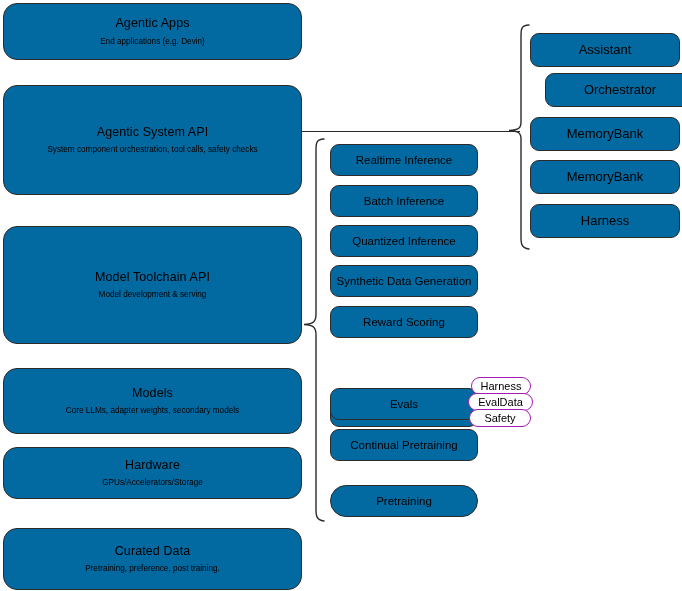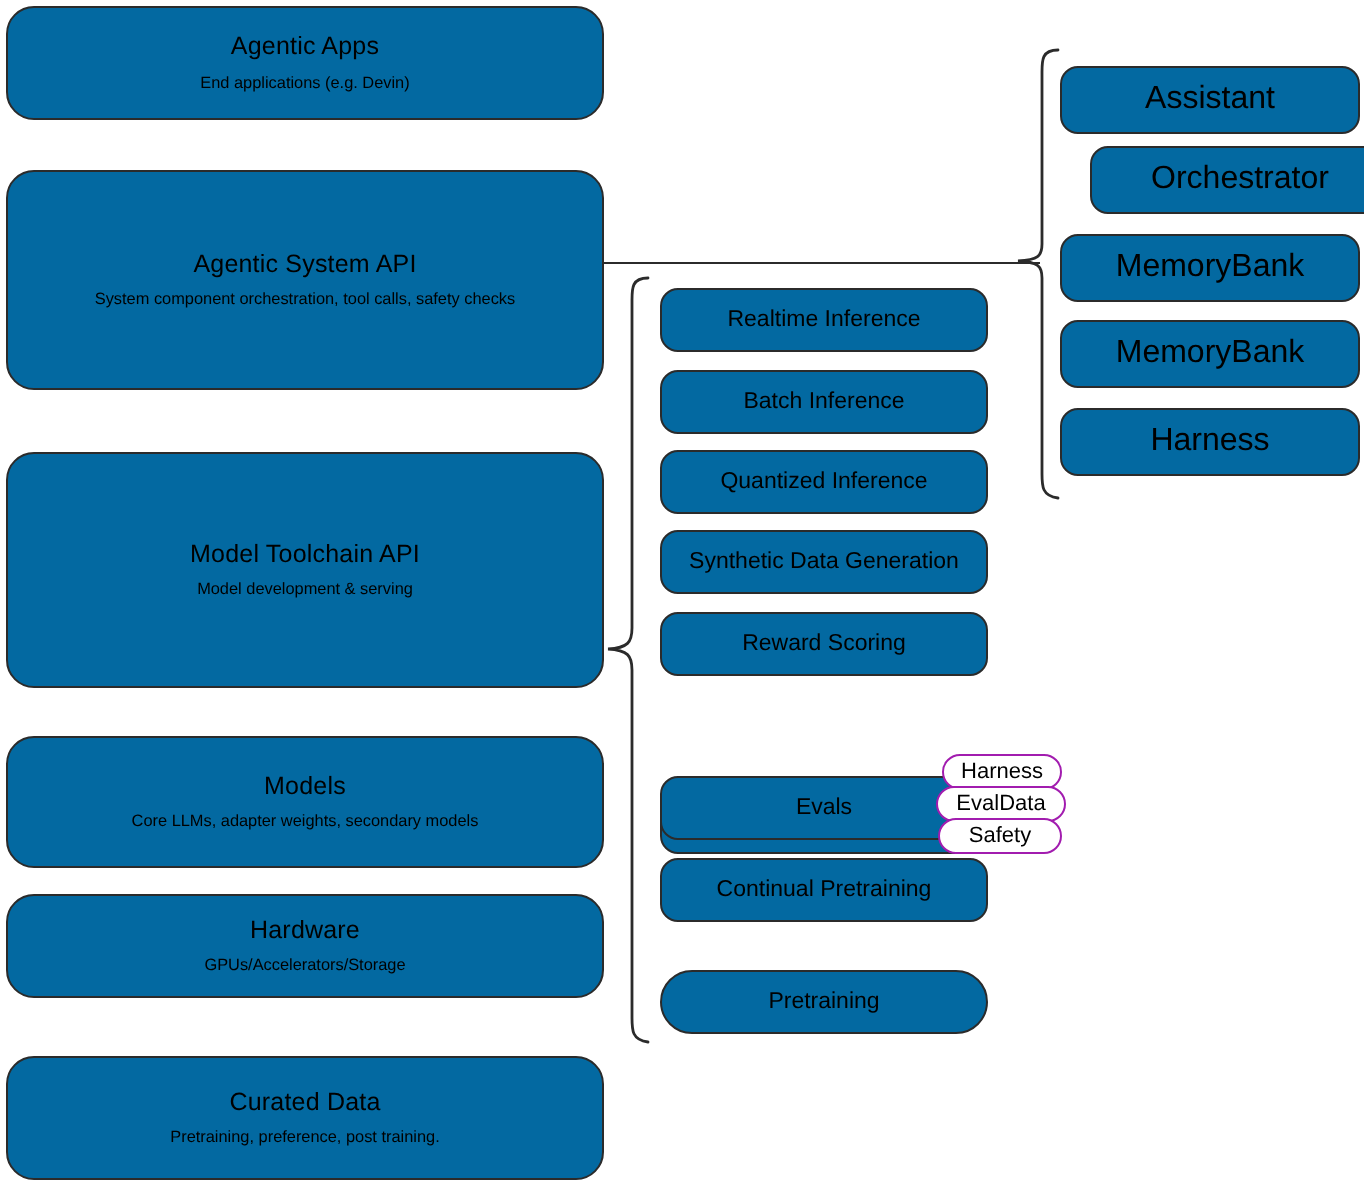--- a/index.html
+++ b/index.html
@@ -47,34 +47,34 @@
   }
   .layer-sub {
     font-size: 8.2px;
     color: #000;
     margin-top: 5px;
   }
 
   
   .mid-box {
     left: 330px;
-    width: 164px;
+    width: 148px;
     height: 32px;
     border-radius: 9px;
     font-size: 11.5px;
     justify-content: center;
   }
 
   
   .right-box {
     left: 530px;
     width: 150px;
     height: 34px;
     border-radius: 9px;
-    font-size: 16px;
+    font-size: 13px;
   }
 
   
   .pill {
     position: absolute;
     box-sizing: border-box;
     border: 1px solid #a21caf;
     background: #ffffff;
     border-radius: 999px;
     display: flex;

